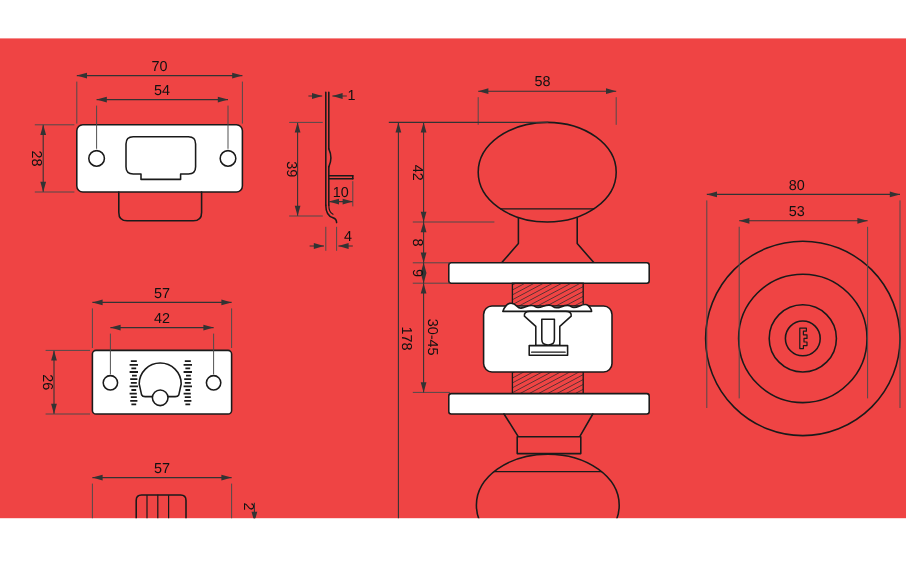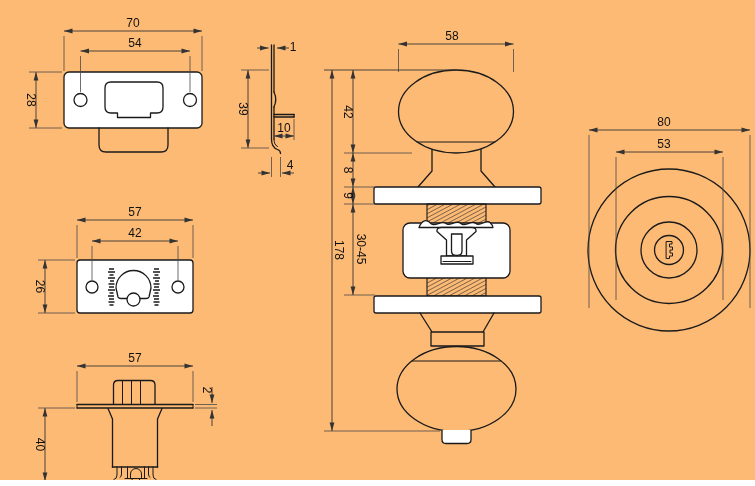--- a/index.html
+++ b/index.html
@@ -1,17 +1,17 @@
 <!DOCTYPE html>
 <html><head>
 <meta charset="utf-8">
 <style>
   html,body{margin:0;padding:0;background:#fff;}
-  .canvas{position:relative;width:755px;height:480px;background:#fdba74;overflow:hidden;
-          font-family:"Liberation Sans",sans-serif;}
+  .canvas{position:relative;width:755px;height:400px;background:#ef4444;overflow:hidden;
+          font-family:"Liberation Sans",sans-serif;margin-top:32px;}
   svg{display:block;}
   .ol{stroke:#1a1a1a;stroke-width:1.3;fill:none;stroke-linecap:round;stroke-linejoin:round;}
   .olf{stroke:#1a1a1a;stroke-width:1.3;fill:#fff;stroke-linejoin:round;}
   .thk{stroke-width:1.7;}
   .thin{stroke-width:1;}
   .dl{stroke:#333;stroke-width:0.9;fill:none;}
   .xl{stroke:#4a4a4a;stroke-width:0.8;fill:none;}
   .stamp{stroke:#1a1a1a;stroke-width:1.5;fill:none;}
   text.dim{font-family:"Liberation Sans",sans-serif;font-size:12px;fill:#111;text-anchor:middle;}
 </style>

